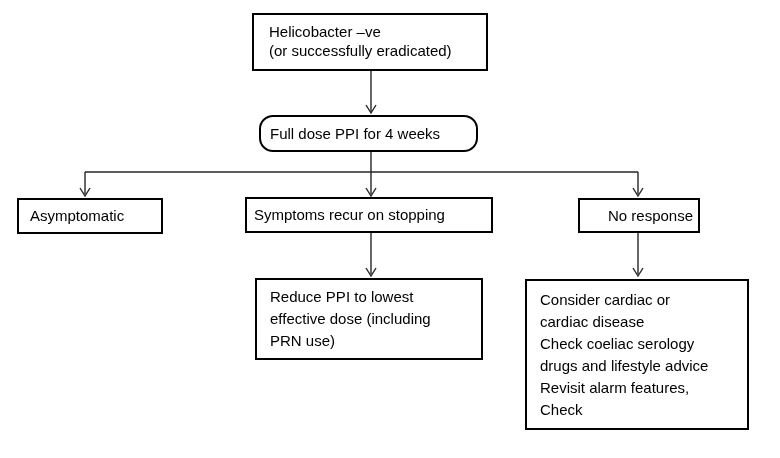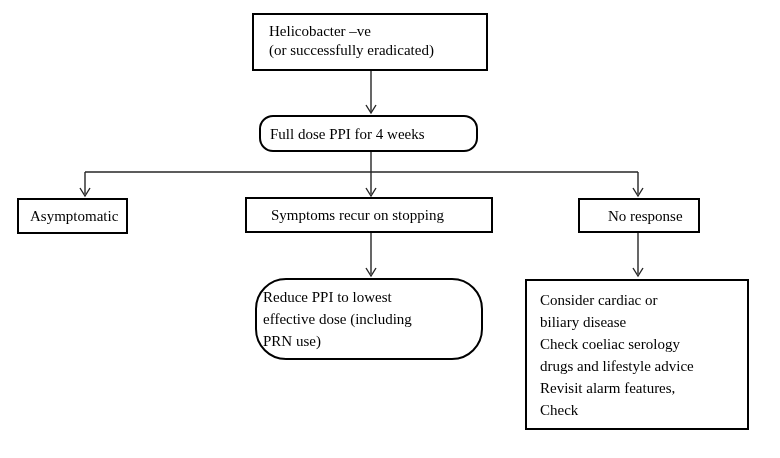--- a/index.html
+++ b/index.html
@@ -27,52 +27,50 @@
     position: absolute;
     box-sizing: border-box;
     background: #ffffff;
     border: 2px solid #000000;
     font-size: 15px;
     line-height: 22px;
     color: #000000;
   }
   .box .line {
     white-space: nowrap;
-    font-family: Liberation Serif, serif;
   }
   .single {
     display: flex;
     align-items: center;
   }
   .node-helicobacter {
     left: 252px; top: 13px; width: 236px; height: 58px;
     padding: 7px 6px 0 15px;
     line-height: 19px;
   }
   .node-ppi {
     left: 259px; top: 115px; width: 219px; height: 37px;
     padding-left: 9px;
     border-radius: 14px;
   }
   .node-asymptomatic {
-    left: 17px; top: 198px; width: 111px; height: 36px;
+    left: 17px; top: 198px; width: 146px; height: 36px;
     padding-left: 11px;
   }
   .node-symptoms {
     left: 245px; top: 197px; width: 248px; height: 36px;
-    padding-left: 24px;
+    padding-left: 7px;
   }
   .node-noresponse {
     left: 578px; top: 198px; width: 122px; height: 35px;
     padding-left: 28px;
   }
   .node-reduce {
     left: 255px; top: 278px; width: 228px; height: 82px;
-    padding: 6px 6px 0 6px;
-    border-radius: 31px;
+    padding: 6px 6px 0 13px;
   }
   .node-consider {
     left: 525px; top: 279px; width: 224px; height: 151px;
     padding: 8px 6px 0 13px;
   }
   .connectors line, .connectors polyline {
     stroke: #262626;
     stroke-width: 1.4;
     fill: none;
   }
@@ -127,20 +125,20 @@
   </div>
 
   <div class="box node-reduce">
     <div class="line">Reduce PPI to lowest</div>
     <div class="line">effective dose (including</div>
     <div class="line">PRN use)</div>
   </div>
 
   <div class="box node-consider">
     <div class="line">Consider cardiac or</div>
-    <div class="line">biliary disease</div>
+    <div class="line">cardiac disease</div>
     <div class="line">Check coeliac serology</div>
     <div class="line">drugs and lifestyle advice</div>
     <div class="line">Revisit alarm features,</div>
     <div class="line">Check</div>
   </div>
 
 </div>
 
 </body></html>

